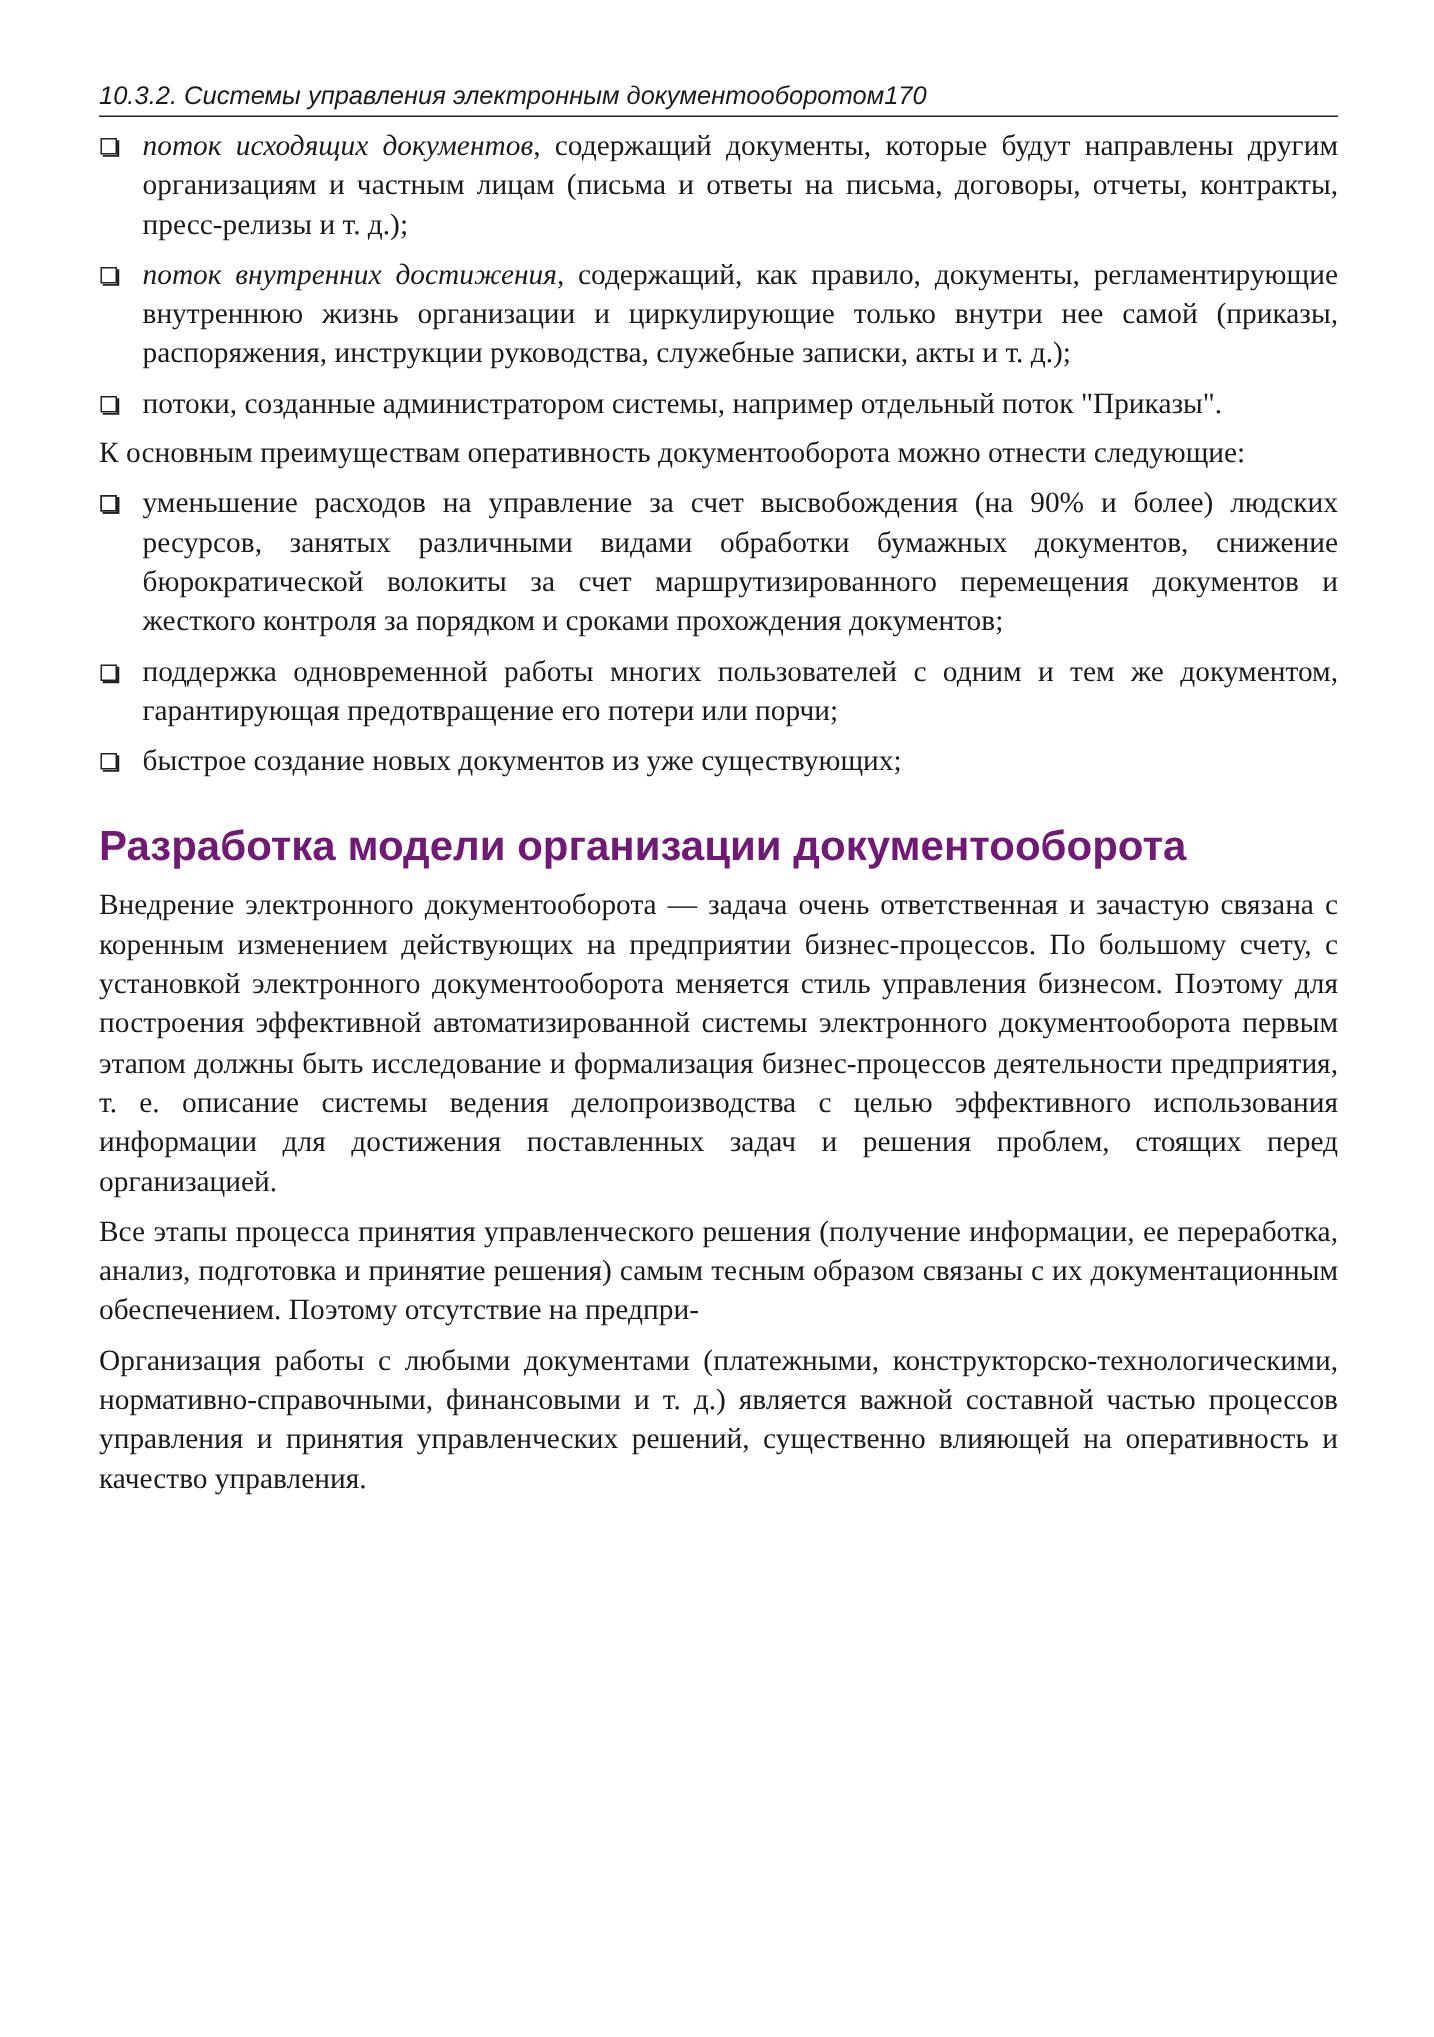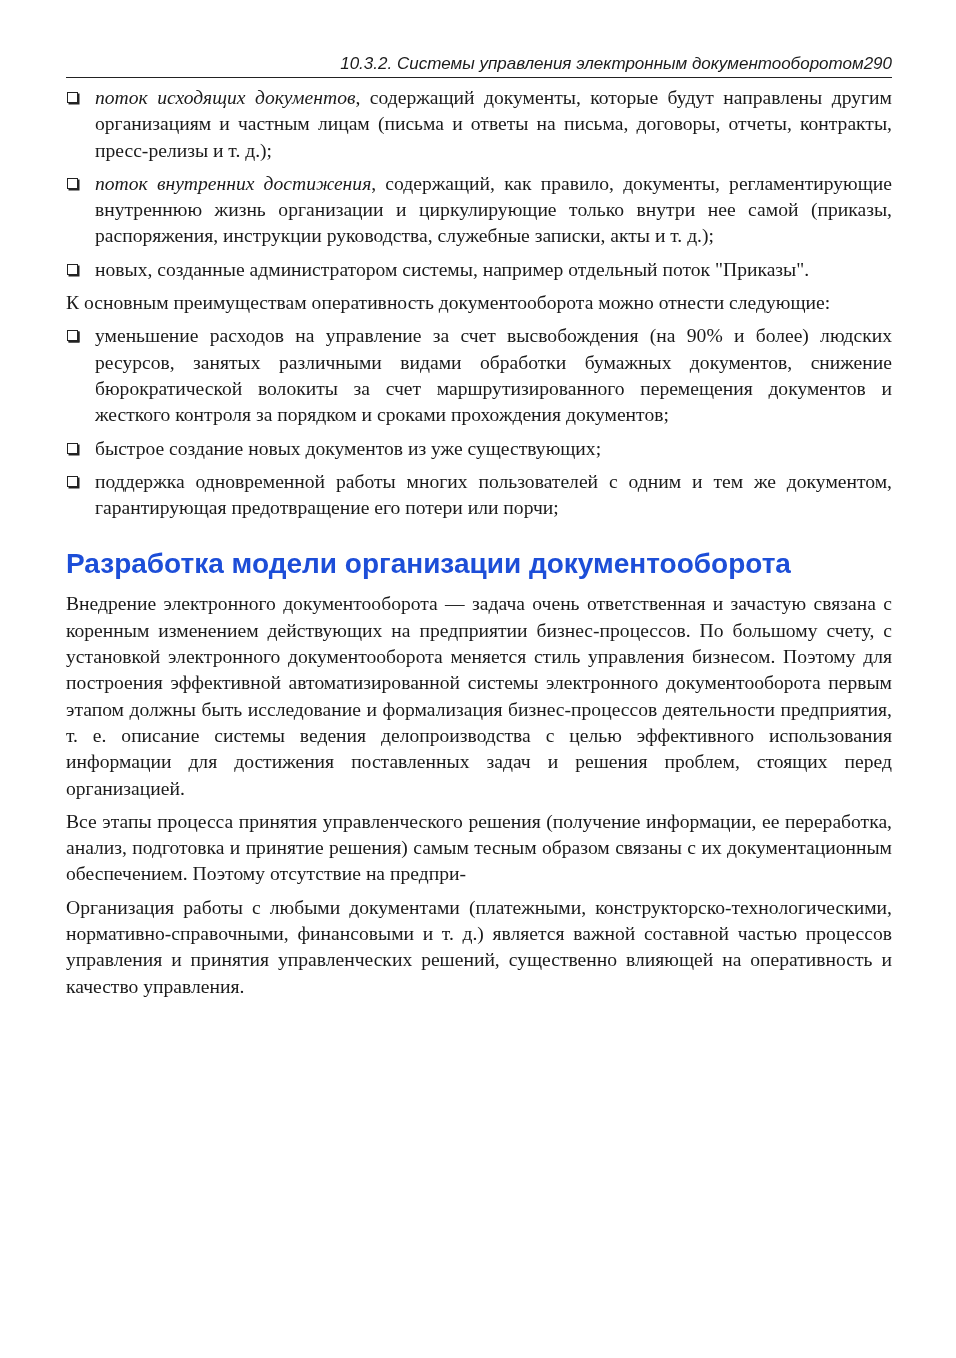--- a/index.html
+++ b/index.html
@@ -1,83 +1,83 @@
 <!DOCTYPE html>
 <html><head>
 <meta charset="utf-8">
 <style>
   html, body { margin: 0; padding: 0; background: #ffffff; }
   body { width: 956px; height: 1358px; position: relative; overflow: hidden; color: #1a1a1a; }
   .page { position: absolute; left: 66px; top: 54px; width: 826px; }
   .running-header {
-    display: flex; justify-content: flex-end; align-items: flex-end;
+    display: flex; justify-content: flex-start; align-items: flex-end;
     font-family: "Liberation Sans", sans-serif; font-style: italic;
     font-size: 17px; line-height: 20px; padding-bottom: 3px;
     border-bottom: 1.5px solid #222;
   }
   .body-text {
     font-family: "Liberation Serif", serif; font-size: 19.6px; line-height: 26.3px;
     text-align: justify; hyphens: manual;
   }
   ul.bullets { list-style: none; margin: 0; padding: 0; }
   ul.bullets li { position: relative; padding-left: 29px; margin-top: 7px; }
   ul.bullets li .bullet {
     position: absolute; left: 1px; top: 7px; width: 11px; height: 11px;
     border: 1.6px solid #222; box-sizing: border-box; box-shadow: 1.5px 1.5px 0 #222;
   }
   .term { font-style: italic; }
   p { margin: 7px 0 0 0; }
   .first-list { margin-top: 21px; }
   h2.section-title {
     font-family: "Liberation Sans", sans-serif; font-weight: bold; font-size: 28px;
-    line-height: 34px; margin: 26px 0 10px 0; color: #1d4ed8;
+    line-height: 34px; margin: 26px 0 10px 0; color: #701a75;
   }
 </style>
 </head>
 <body>
 
 <div class="page">
   <div class="running-header">
     <span>10.3.2. Системы управления электронным документооборотом</span>
-    <span>290</span>
+    <span>170</span>
   </div>
 
   <div class="body-text">
     <ul class="bullets first-list">
       <li>
         <span class="bullet"></span>
         <span class="term">поток исходящих документов</span><span>, содержащий документы, которые будут направлены другим организациям и частным лицам (письма и ответы на письма, договоры, отчеты, контракты, пресс-релизы и т. д.);</span>
       </li>
       <li>
         <span class="bullet"></span>
         <span class="term">поток внутренних достижения</span><span>, содержащий, как правило, документы, регламентирующие внутреннюю жизнь организации и циркулирующие только внутри нее самой (приказы, распоряжения, инструкции руководства, служебные записки, акты и т. д.);</span>
       </li>
       <li>
         <span class="bullet"></span>
-        <span>новых, созданные администратором системы, например отдельный поток "Приказы".</span>
+        <span>потоки, созданные администратором системы, например отдельный поток "Приказы".</span>
       </li>
     </ul>
 
     <p>К основным преимуществам оперативность документооборота можно отнести следующие:</p>
 
     <ul class="bullets">
       <li>
         <span class="bullet"></span>
       </li>
       <li>
         <span class="bullet"></span>
         <span>уменьшение расходов на управление за счет высвобождения (на 90% и более) людских ресурсов, занятых различными видами обработки бумажных документов, снижение бюрократической волокиты за счет маршрутизированного перемещения документов и жесткого контроля за порядком и сроками прохождения документов;</span>
       </li>
       <li>
         <span class="bullet"></span>
-        <span>быстрое создание новых документов из уже существующих;</span>
+        <span>поддержка одновременной работы многих пользователей с одним и тем же документом, гарантирующая предотвращение его потери или порчи;</span>
       </li>
       <li>
         <span class="bullet"></span>
-        <span>поддержка одновременной работы многих пользователей с одним и тем же документом, гарантирующая предотвращение его потери или порчи;</span>
+        <span>быстрое создание новых документов из уже существующих;</span>
       </li>
     </ul>
 
     <h2 class="section-title">Разработка модели организации документооборота</h2>
 
     <p>Внедрение электронного документооборота — задача очень ответственная и зачастую связана с коренным изменением действующих на предприятии бизнес-процессов. По большому счету, с установкой электронного документооборота меняется стиль управления бизнесом. Поэтому для построения эффективной автоматизированной системы электронного документооборота первым этапом должны быть исследование и формализация бизнес-процессов деятельности предприятия, т. е. описание системы ведения делопроизводства с целью эффективного использования информации для достижения поставленных задач и решения проблем, стоящих перед организацией.</p>
     <p>Все этапы процесса принятия управленческого решения (получение информации, ее переработка, анализ, подготовка и принятие решения) самым тесным образом связаны с их документационным обеспечением. Поэтому отсутствие на предпри-</p>
     <p>Организация работы с любыми документами (платежными, конструкторско-технологическими, нормативно-справочными, финансовыми и т. д.) является важной составной частью процессов управления и принятия управленческих решений, существенно влияющей на оперативность и качество управления.</p>
   </div>
 </div>

